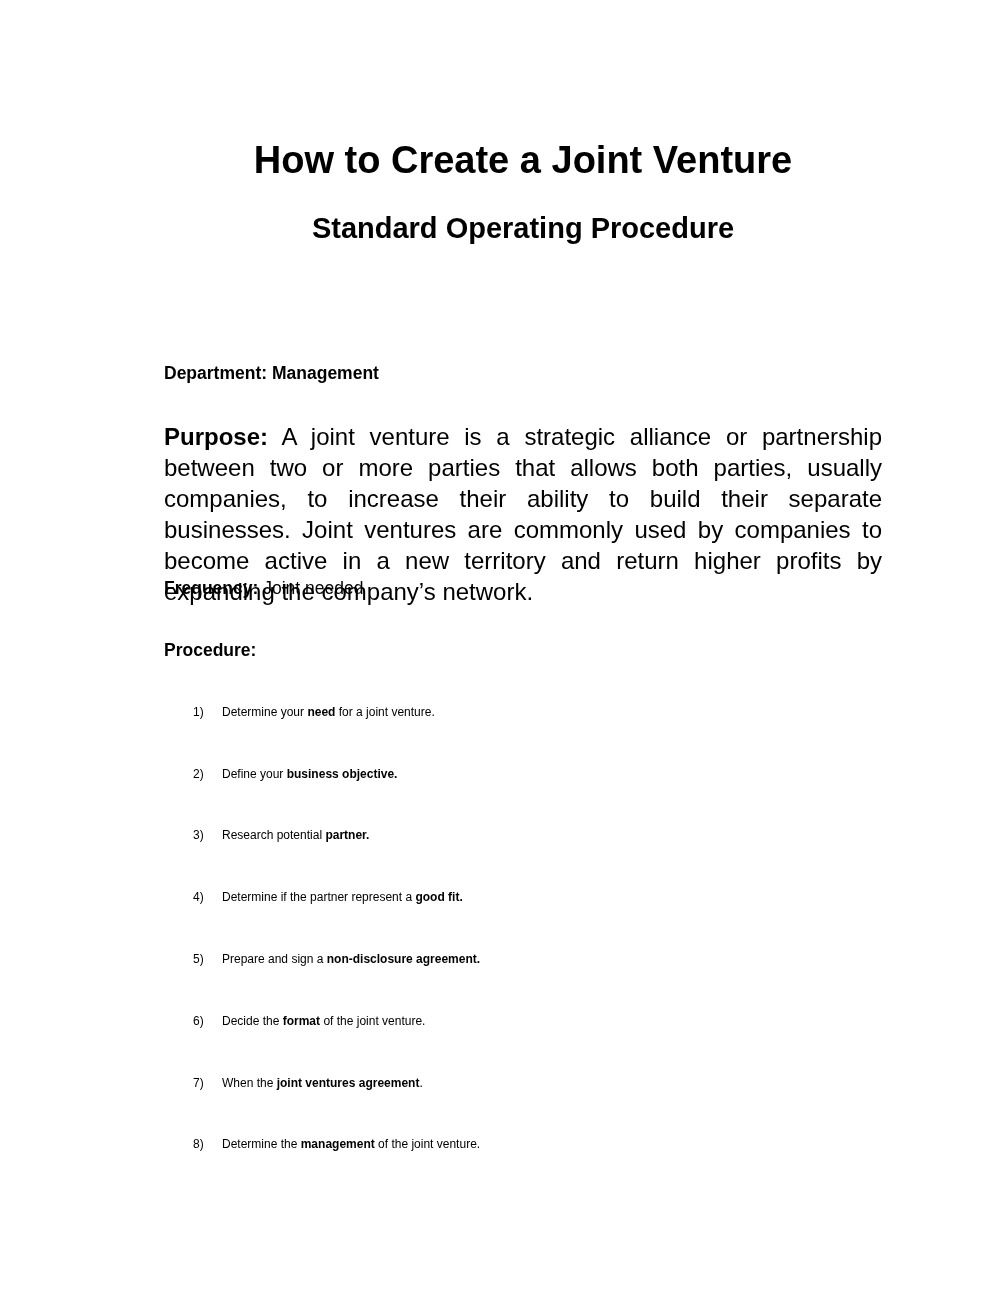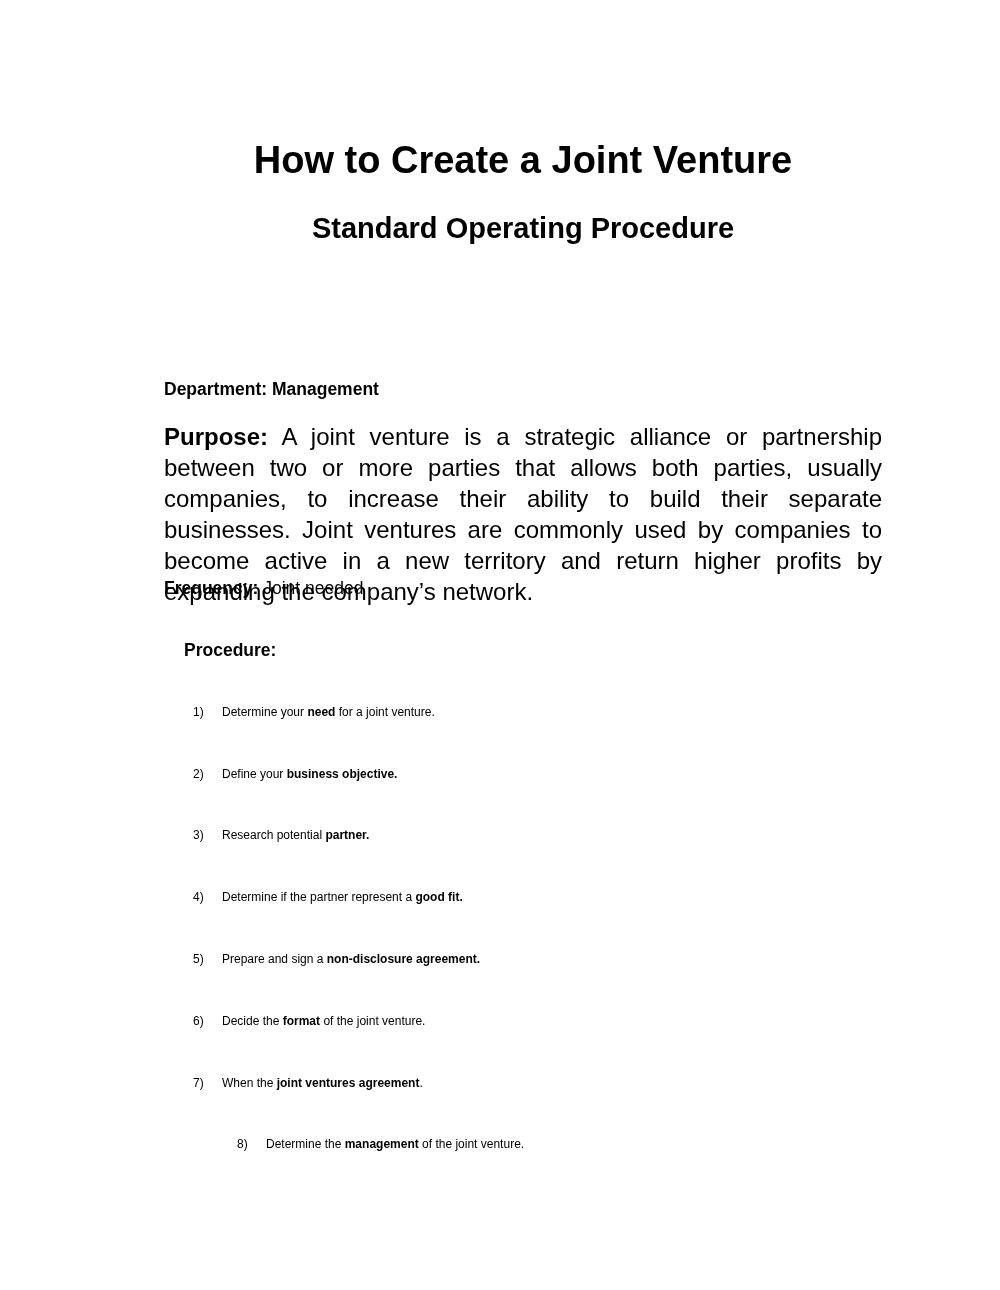--- a/index.html
+++ b/index.html
@@ -11,44 +11,44 @@
     .purpose { position: absolute; left: 164px; top: 421px; width: 718px; font-size: 24px; line-height: 31px; text-align: justify; margin: 0; }
     .step { position: absolute; left: 193px; font-size: 12px; line-height: 22px; white-space: nowrap; }
     .step .num { display: inline-block; width: 29px; }
   </style>
 </head>
 <body>
 
 <h1 class="title">How to Create a Joint Venture</h1>
 <h2 class="subtitle">Standard Operating Procedure</h2>
 
-<div class="line b" style="top:378px;">
+<div class="line b" style="top:362px;">
   <span>Department:</span>
   <span>Management</span>
 </div>
 
 <p class="purpose">
   <span class="b">Purpose:</span>
   <span>A joint venture is a strategic alliance or partnership between two or more parties that allows both parties, usually companies, to increase their ability to build their separate businesses. Joint ventures are commonly used by companies to become active in a new territory and return higher profits by expanding the company’s network.</span>
 </p>
 
 <div class="line" style="top:577px;">
   <span class="b">Frequency:</span>
   <span>Joint needed</span>
 </div>
 
-<div class="line b" style="top:639px;margin-left:20px;">Procedure:</div>
+<div class="line b" style="top:639px;">Procedure:</div>
 
 <div class="step" style="top:701px;"><span class="num">1)</span><span>Determine your </span><span class="b">need</span><span> for a joint venture.</span></div>
 
 <div class="step" style="top:763px;"><span class="num">2)</span><span>Define your </span><span class="b">business objective.</span><span></span></div>
 
 <div class="step" style="top:824px;"><span class="num">3)</span><span>Research potential </span><span class="b">partner.</span><span></span></div>
 
 <div class="step" style="top:886px;"><span class="num">4)</span><span>Determine if the partner represent a </span><span class="b">good fit.</span><span></span></div>
 
 <div class="step" style="top:948px;"><span class="num">5)</span><span>Prepare and sign a </span><span class="b">non-disclosure agreement.</span><span></span></div>
 
 <div class="step" style="top:1010px;"><span class="num">6)</span><span>Decide the </span><span class="b">format</span><span> of the joint venture.</span></div>
 
 <div class="step" style="top:1072px;"><span class="num">7)</span><span>When the </span><span class="b">joint ventures agreement</span><span>.</span></div>
 
-<div class="step" style="top:1133px;margin-left:44px;"><span class="num">8)</span><span>Determine the </span><span class="b">management</span><span> of the joint venture.</span></div>
+<div class="step" style="top:1133px;"><span class="num">8)</span><span>Determine the </span><span class="b">management</span><span> of the joint venture.</span></div>
 
 </body></html>

